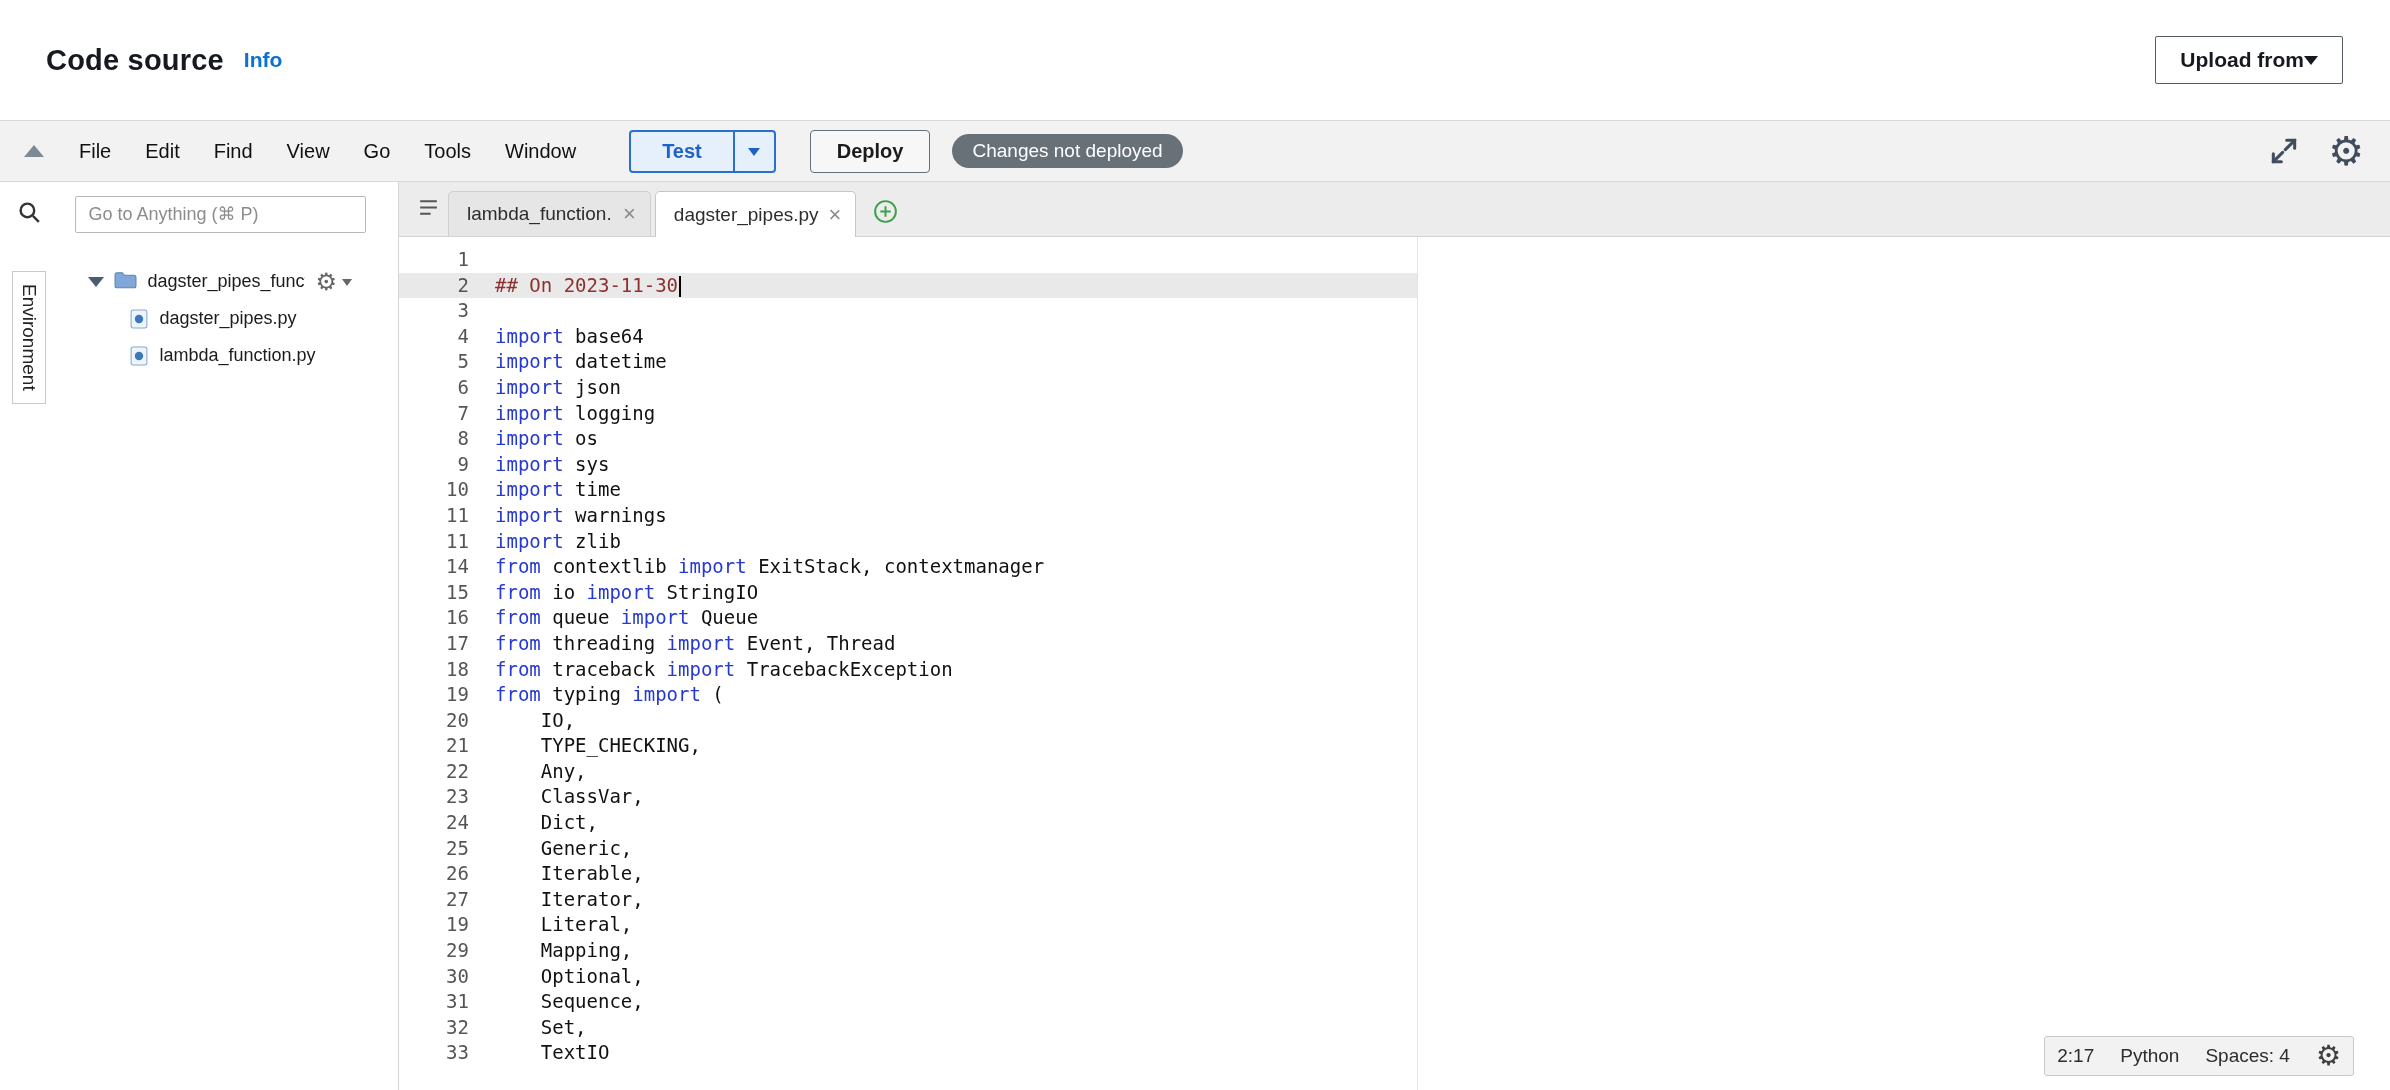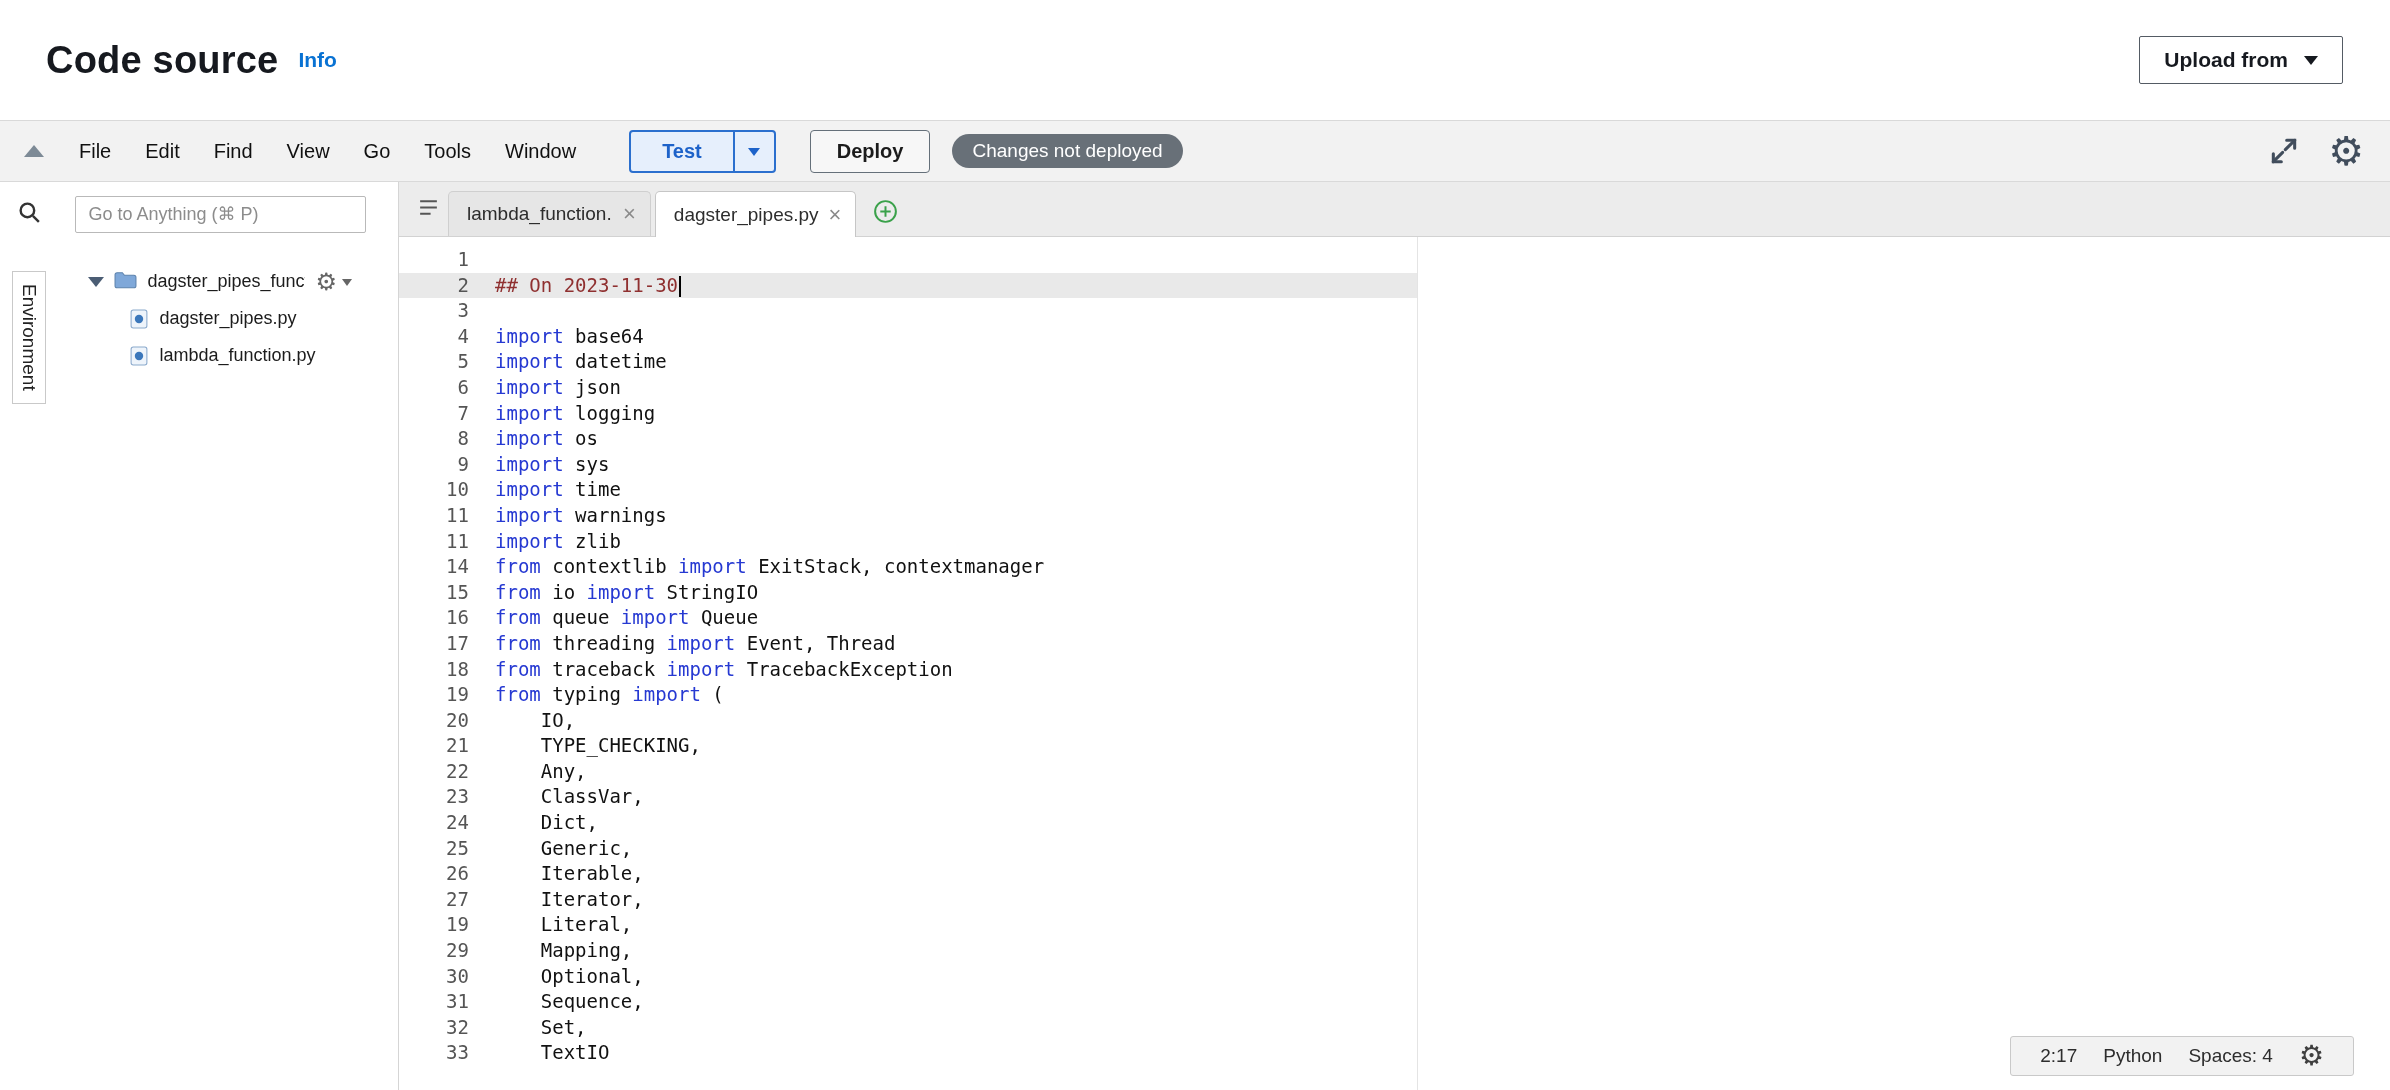--- a/index.html
+++ b/index.html
@@ -1,23 +1,23 @@
 <!DOCTYPE html>
 <html><head>
 <meta charset="utf-8">
 <style>
   * { margin:0; padding:0; box-sizing:border-box; }
   html,body { width:2390px; height:1090px; overflow:hidden; background:#fff;
     font-family:"Liberation Sans", sans-serif; }
 
   
   .hdr { height:120px; display:flex; align-items:center; padding:0 47px 0 46px; background:#fff; }
-  .hdr-title { font-size:38px; font-weight:700; color:#16191f; letter-spacing:.2px; }
+  .hdr-title { font-size:29px; font-weight:700; color:#16191f; letter-spacing:.2px; }
   .hdr-info { font-size:21px; font-weight:700; color:#0972d3; margin-left:20px; text-decoration:none; cursor:pointer; }
-  .upload-btn { margin-left:auto; display:flex; align-items:center; gap:16px; padding:11px 24px;
+  .upload-btn { margin-left:auto; display:flex; align-items:center; padding:11px 24px;
     background:#fff; border:1px solid #545b64; border-radius:2px; font-size:21px; font-weight:700; color:#16191f; cursor:pointer; }
   .caret-down { width:0; height:0; border:7px solid transparent; border-top:9px solid #16191f; margin-top:8px; }
 
   
   .menubar { height:62px; background:#f2f2f2; border-top:1px solid #d9d9d9; border-bottom:1px solid #d9d9d9;
     display:flex; align-items:center; padding:0 26px 0 18px; }
   .collapse-tri { width:0; height:0; border-left:10px solid transparent; border-right:10px solid transparent;
     border-bottom:12px solid #7d8a96; margin:0 18px 0 6px; cursor:pointer; }
   #menu-items { display:flex; align-items:center; }
   .menu-item { font-size:20px; color:#101010; padding:0 17px; cursor:pointer; }
@@ -81,21 +81,21 @@
   .code-row.active { background:linear-gradient(to right, #e9e9e9 0, #e9e9e9 1018px, rgba(0,0,0,0) 1018px); }
   .gutter { width:70px; flex-shrink:0; text-align:right; color:#555; cursor:pointer; }
   .line-text { padding-left:26px; }
   .tok-c { color:#8f3030; }
   .tok-k { color:#2639d2; }
   .tok-p { color:#111; }
   .caret-bar { display:inline-block; width:0; height:21px; border-left:2px solid #000; vertical-align:middle; margin-left:1px; }
 
   
   .statusbar { position:absolute; right:36px; bottom:14px; display:flex; align-items:center; gap:26px;
-    background:#f2f2f2; border:1px solid #c9c9c9; border-radius:3px; padding:5px 29px;
+    background:#f2f2f2; border:1px solid #c9c9c9; border-radius:3px; padding:5px 12px;
     font-family:"Liberation Sans", sans-serif; font-size:19px; color:#2d2d2d; }
   .statusbar .item { cursor:pointer; }
   .gear-status { font-size:28px; color:#3f3f3f; line-height:1; cursor:pointer; }
 </style>
 </head>
 <body>
 
 <header class="hdr">
   <h1 class="hdr-title">Code source</h1>
   <a class="hdr-info">Info</a>

